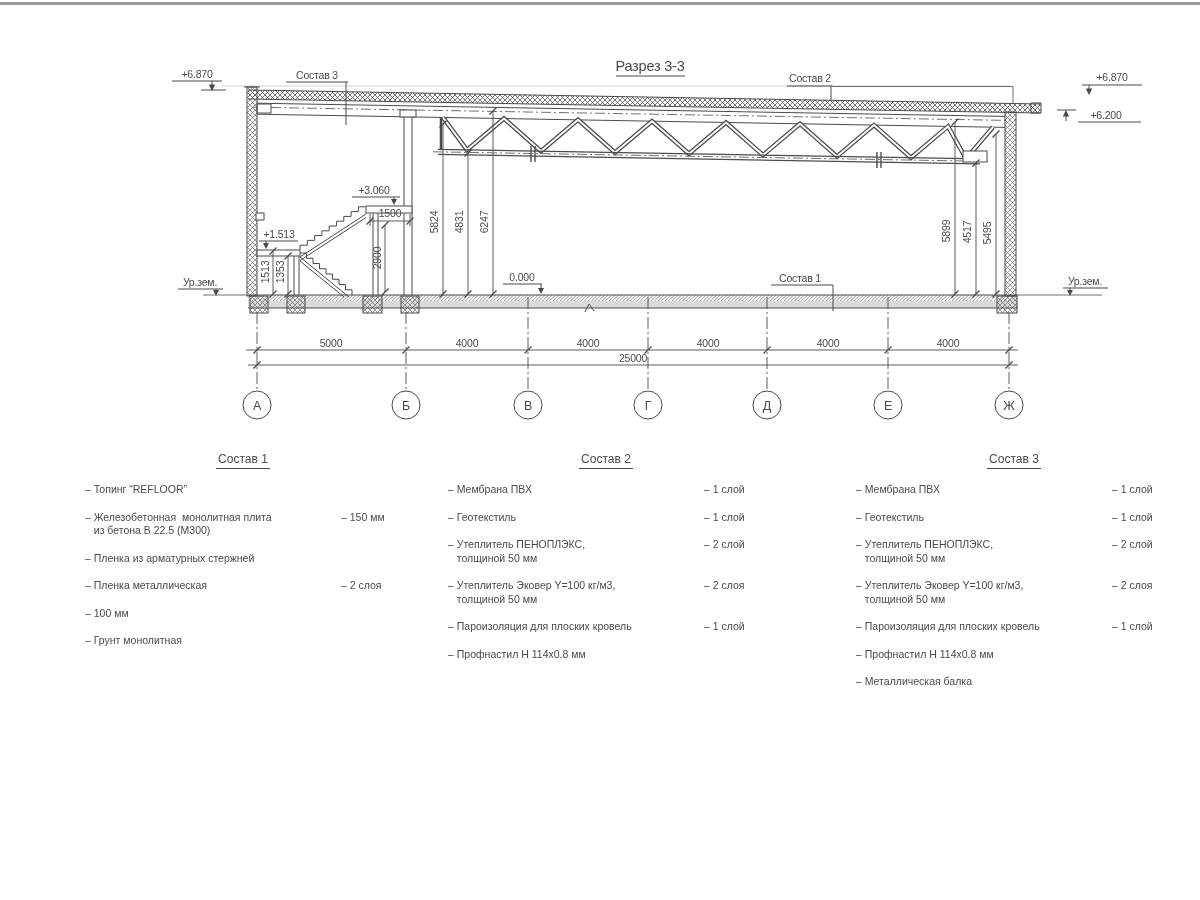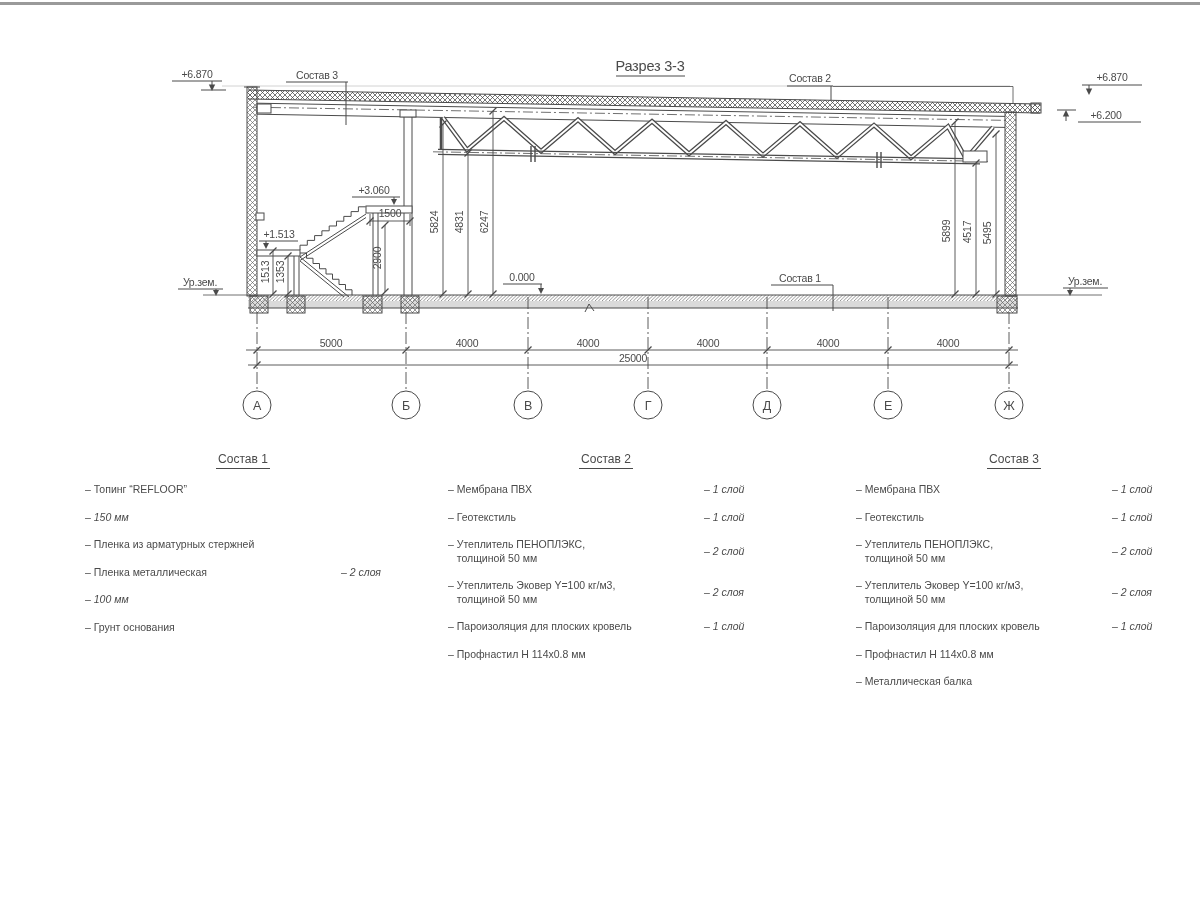--- a/index.html
+++ b/index.html
@@ -6,23 +6,23 @@
   #page{position:relative;width:1200px;height:900px;background:#fff;overflow:hidden;
         font-family:"Liberation Sans", sans-serif;color:#4a4a4a;}
   svg text{fill:#4a4a4a;font-family:"Liberation Sans", sans-serif;letter-spacing:-0.2px;}
   .specs{position:absolute;top:452px;left:0;width:1200px;}
   .spec-col{position:absolute;top:0;width:316px;}
   .spec-col.c1{left:85px;}
   .spec-col.c2{left:448px;}
   .spec-col.c3{left:856px;}
   .spec-title{text-align:center;font-size:12px;margin-bottom:17px;}
   .spec-title span{border-bottom:1px solid #4a4a4a;padding:0 2px 2px 2px;}
-  .spec-row{display:flex;align-items:center;margin-bottom:14px;font-size:10.5px;line-height:13.5px;}
+  .spec-row{display:flex;align-items:flex-start;margin-bottom:14px;font-size:10.5px;line-height:13.5px;}
   .spec-text{white-space:pre-wrap;width:256px;}
-  .spec-value{white-space:nowrap;font-style:italic;}
+  .spec-value{white-space:nowrap;}
 </style>
 </head>
 <body>
 <div id="page">
 
 
 
 <svg width="1200" height="448" viewBox="0 0 1200 448">
   <defs>
     <pattern id="p-dense" width="5" height="5" patternUnits="userSpaceOnUse">
@@ -267,35 +267,37 @@
 
 <div class="specs">
   <div class="spec-col c1">
     <div class="spec-title"><span>Состав 1</span></div>
     <div class="spec-items">
           <div class="spec-row">
             <div class="spec-text">– Топинг “REFLOOR”</div>
             <div class="spec-value"></div>
           </div>
           <div class="spec-row">
+            <div class="spec-text">– Железобетонная  монолитная плита
+   из бетона В 22.5 (М300)</div>
             <div class="spec-value">– 150 мм</div>
           </div>
           <div class="spec-row">
             <div class="spec-text">– Пленка из арматурных стержней</div>
             <div class="spec-value"></div>
           </div>
           <div class="spec-row">
             <div class="spec-text">– Пленка металлическая</div>
             <div class="spec-value">–  2 слоя</div>
           </div>
           <div class="spec-row">
             <div class="spec-value">– 100 мм</div>
           </div>
           <div class="spec-row">
-            <div class="spec-text">– Грунт основания</div>
+            <div class="spec-text">– Грунт монолитная</div>
             <div class="spec-value"></div>
           </div>
         </div>
   </div>
   <div class="spec-col c2">
     <div class="spec-title"><span>Состав 2</span></div>
     <div class="spec-items">
           <div class="spec-row">
             <div class="spec-text">– Мембрана ПВХ</div>
             <div class="spec-value">– 1 слой</div>

